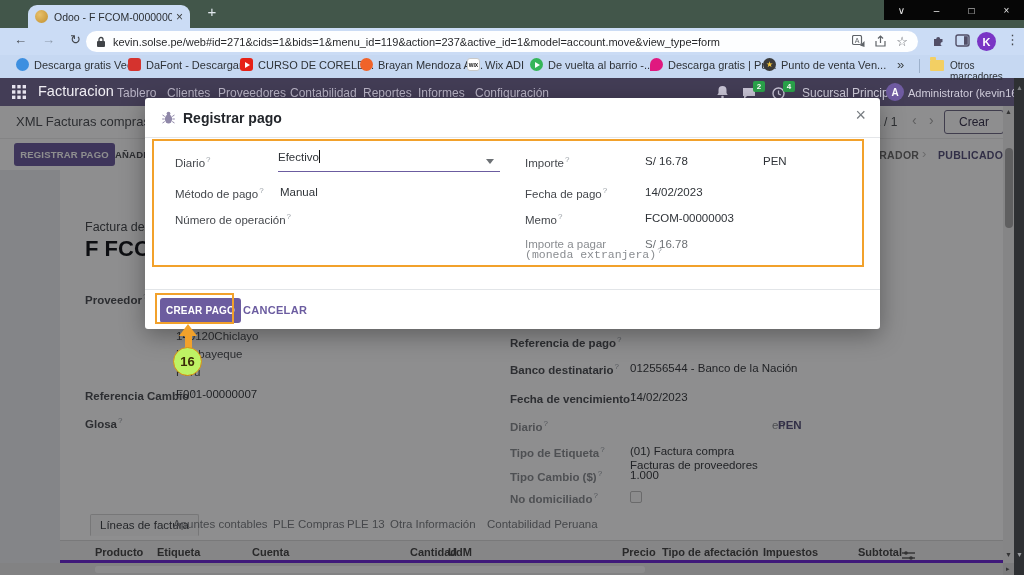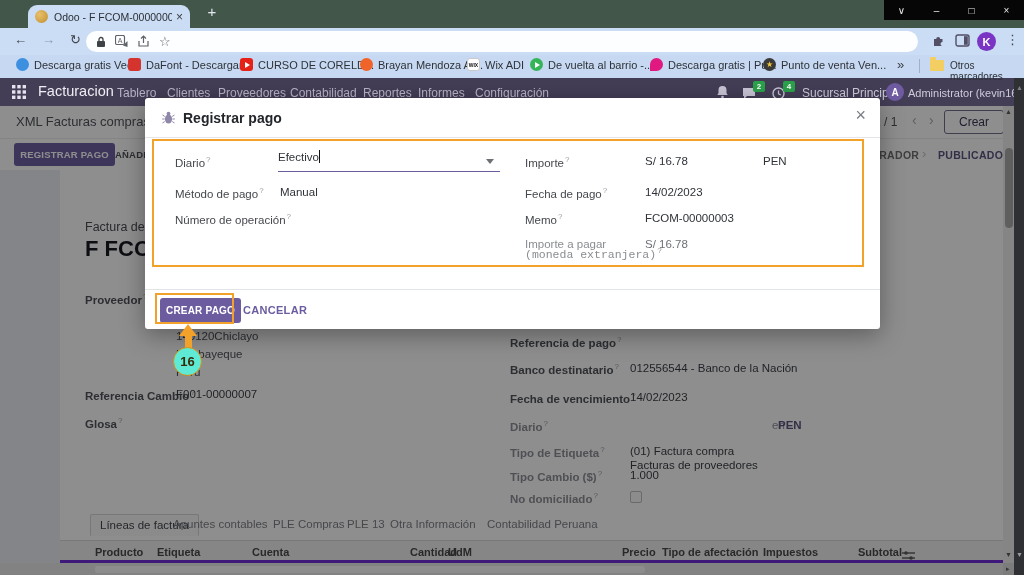--- a/index.html
+++ b/index.html
@@ -96,21 +96,21 @@
   .m-input { position:absolute; left:133px; top:52px; width:222px; height:22px; border-bottom:1px solid #6b5ca0; font-size:11.5px; color:#2f3338; }
   .cursorbar { display:inline-block; width:1px; height:13px; background:#111; vertical-align:-2px; }
   .dd-caret { position:absolute; right:6px; top:9px; width:0; height:0; border-left:4px solid transparent; border-right:4px solid transparent; border-top:5px solid #6d7175; }
   .m-footer { position:absolute; left:0; top:191px; width:100%; height:40px; border-top:1px solid #e2e5e8; }
   .btn-crear { position:absolute; left:15px; top:8px; width:81px; height:25px; background:#6c5c9f; color:#fff; border-radius:3px; font-size:10px; font-weight:bold; display:flex; align-items:center; justify-content:center; letter-spacing:.2px; }
   .btn-cancel { position:absolute; left:98px; top:14px; font-size:11px; font-weight:bold; color:#6b5ca0; letter-spacing:.3px; }
   .ann-rect1 { position:absolute; left:152px; top:139px; width:712px; height:128px; border:2px solid #f2a12b; z-index:20; }
   .ann-rect2 { position:absolute; left:155px; top:293px; width:79px; height:31px; border:2px solid #f2a12b; z-index:20; }
   .ann-tri { position:absolute; left:179px; top:324px; width:0; height:0; border-left:9px solid transparent; border-right:9px solid transparent; border-bottom:12px solid #f2a12b; z-index:20; }
   .ann-shaft { position:absolute; left:185px; top:335px; width:7px; height:14px; background:#f2a12b; z-index:20; }
-  .ann-badge { position:absolute; left:173px; top:347px; width:29px; height:29px; border-radius:50%; background:#5eead4; border:1px solid #d98e14; color:#3a2b07; font-size:13px; font-weight:bold; display:flex; align-items:center; justify-content:center; z-index:21; }
+  .ann-badge { position:absolute; left:173px; top:347px; width:29px; height:29px; border-radius:50%; background:#bef264; border:1px solid #d98e14; color:#3a2b07; font-size:13px; font-weight:bold; display:flex; align-items:center; justify-content:center; z-index:21; }
 </style>
 </head>
 <body>
 
 <div class="root">
 
   <div class="tabstrip">
     <div class="tab">
       <span class="favicon"></span>
       <span class="tab-title">Odoo - F FCOM-00000003 (F001</span>
@@ -129,20 +129,21 @@
     <span class="navglyph" style="left:14px;">←</span>
     <span class="navglyph" style="left:42px; color:#8d9aab;">→</span>
     <span class="navglyph" style="left:70px;">↻</span>
     <div class="urlpill">
       <span style="display:flex;">
         <svg width="10" height="12" viewBox="0 0 10 12">
             <rect x="1" y="5" width="8" height="6" rx="1" fill="#3f4347"></rect>
             <path d="M3 5V3.5a2 2 0 0 1 4 0V5" fill="none" stroke="#3f4347" stroke-width="1.3"></path>
           </svg>
       </span>
+      <span class="urltext">kevin.solse.pe/web#id=271&amp;cids=1&amp;bids=1&amp;menu_id=119&amp;action=237&amp;active_id=1&amp;model=account.move&amp;view_type=form</span>
       <span class="pill-icon">
         <svg width="13" height="13" viewBox="0 0 13 13">
             <rect x="0.5" y="0.5" width="9" height="9" rx="1.5" fill="none" stroke="#5f6368" stroke-width="1.2"></rect>
             <text x="5" y="7.6" font-size="7" fill="#5f6368" text-anchor="middle" font-family="Liberation Sans">A</text>
             <path d="M8 10.5 L12.5 6 L12.5 12 Z" fill="#5f6368"></path>
           </svg>
       </span>
       <span class="pill-icon">
         <svg width="13" height="13" viewBox="0 0 13 13">
             <path d="M2 6v5h9V6" fill="none" stroke="#5f6368" stroke-width="1.2"></path>

